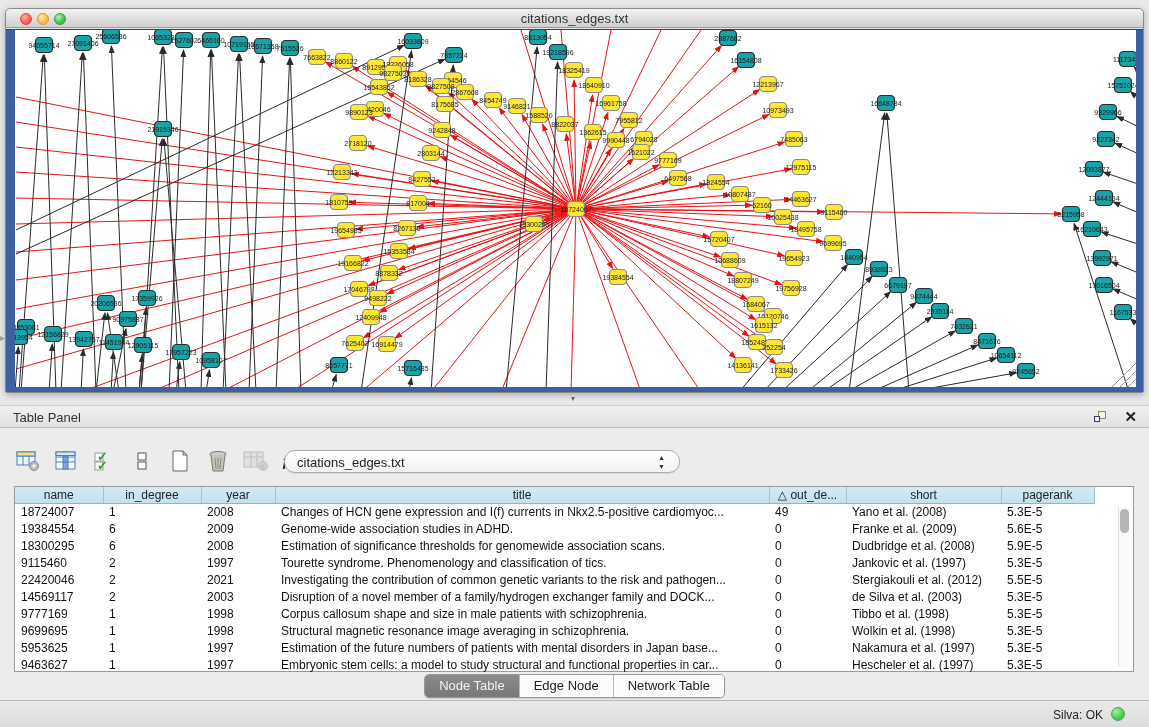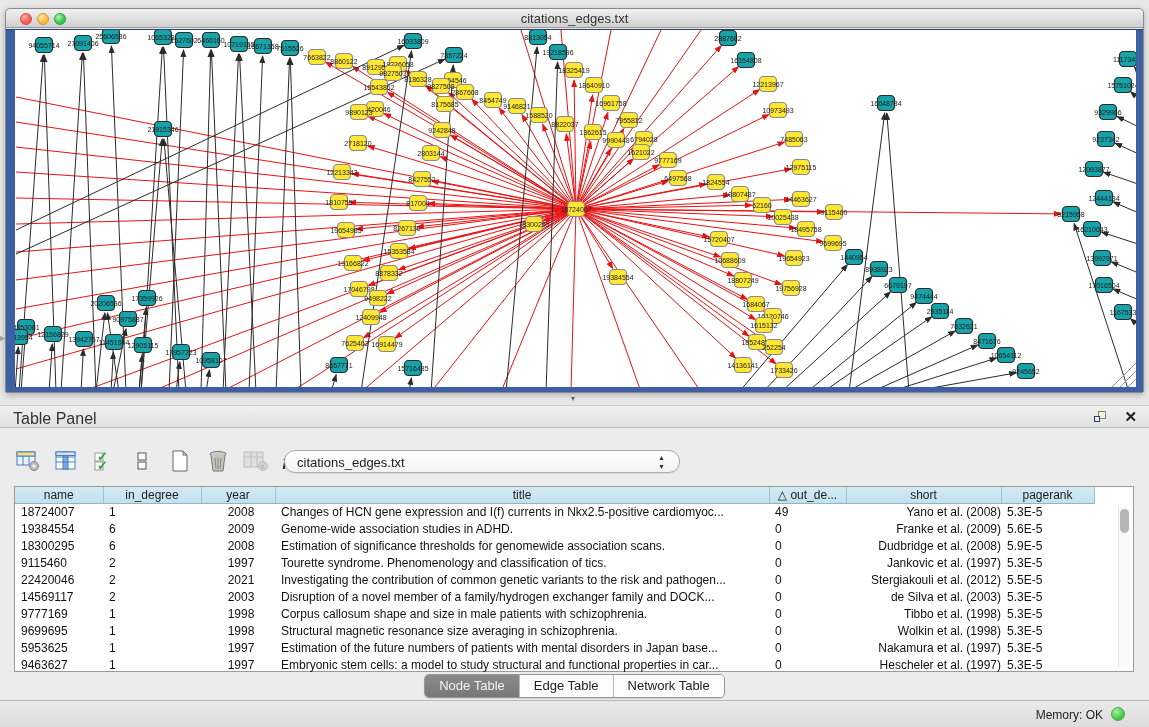--- a/index.html
+++ b/index.html
@@ -28,21 +28,21 @@
 
   
   .splitter { position:absolute; left:566px; top:395px; width:14px; height:8px;
           color:#666; font-size:8px; line-height:8px; text-align:center; }
   .side-handle { position:absolute; left:0px; top:332px; color:#9a9a9a; font-size:10px; }
 
   
   .panel-hd { position:absolute; left:0; top:405px; width:1149px; height:23px;
           background:linear-gradient(#f0f0f0,#e2e2e2); border-bottom:1px solid #bdbdbd;
           border-top:1px solid #cfcfcf; }
-  .panel-hd .ptitle { position:absolute; left:13px; top:4px; font-size:16px; color:#333; }
+  .panel-hd .ptitle { position:absolute; left:13px; top:4px; font-size:13px; color:#333; }
   .panel-hd .float-ic { position:absolute; right:40px; top:4px; width:15px; height:14px; cursor:default; }
   .panel-hd .float-ic .sq1 { position:absolute; left:4px; top:1px; width:8px; height:8px; border:1px solid #8a8a55; background:#f4f2e4; }
   .panel-hd .float-ic .sq2 { position:absolute; left:0px; top:6px; width:6px; height:6px; border:1px solid #2c3e68; background:#eef; }
   .panel-hd .close-ic { position:absolute; right:12px; top:2px; font-size:15px; font-weight:bold; color:#222; }
   .panel-body { position:absolute; left:0; top:428px; width:1149px; height:272px; background:#ececec; }
 
   
   .tbar { position:absolute; left:14px; top:445px; height:32px; display:flex; align-items:center; gap:10px; }
   .tbtn { width:28px; height:28px; display:flex; align-items:center; justify-content:center; border-radius:3px; }
   .tbtn svg { display:block; }
@@ -54,22 +54,22 @@
   .combo .arrows { position:absolute; right:14px; top:2px; font-size:7px; color:#333; line-height:9px; }
 
   
   .tablebox { position:absolute; left:14px; top:486px; width:1120px; height:186px;
           background:#fff; border:1px solid #9a9a9a; }
   table.grid { border-collapse:collapse; table-layout:fixed; width:1079px; font-size:12px; color:#111; }
   table.grid th { height:16px; background:linear-gradient(#d3eaf4,#c2e1ee); border-right:1px solid #9fc4d4;
           border-bottom:1px solid #8fb6c8; font-weight:normal; font-size:12px; color:#222;
           overflow:hidden; white-space:nowrap; text-align:center; }
   table.grid td { height:17px; padding:0 0 0 6px; overflow:hidden; white-space:nowrap; }
-  td.c-year { padding-left:24px;text-align:center; }
-  td.c-short { padding-left:10px;text-align:right; }
+  td.c-year { padding-left:24px; }
+  td.c-short { padding-left:10px; }
   .vsb { position:absolute; right:4px; top:20px; width:11px; height:160px; background:#fafafa;
          border-left:1px solid #e2e2e2; }
   .vsb .thumb { position:absolute; left:1px; top:2px; width:9px; height:24px; background:#b5b5b5; border-radius:5px; }
 
   
   .tabbar { position:absolute; left:0; top:674px; width:1149px; height:22px; text-align:center; }
   .tabgrp { display:inline-flex; border:1px solid #979797; border-radius:5px; overflow:hidden;
           background:#fcfcfc; box-shadow:0 1px 1px rgba(0,0,0,.12); }
   .tab { padding:3px 14px 4px 14px; font-size:13px; color:#222; border-right:1px solid #b9b9b9; background:#fcfcfc; }
   .tab:last-child { border-right:none; }
@@ -674,21 +674,21 @@
             <td class="c-year">1998</td>
             <td class="c-title">Corpus callosum shape and size in male patients with schizophrenia.</td>
             <td class="c-out_degree">0</td>
             <td class="c-short">Tibbo et al. (1998)</td>
             <td class="c-pagerank">5.3E-5</td>
           </tr>
           <tr>
             <td class="c-name">9699695</td>
             <td class="c-in_degree">1</td>
             <td class="c-year">1998</td>
-            <td class="c-title">Structural magnetic resonance size averaging in schizophrenia.</td>
+            <td class="c-title">Structural magnetic resonance image averaging in schizophrenia.</td>
             <td class="c-out_degree">0</td>
             <td class="c-short">Wolkin et al. (1998)</td>
             <td class="c-pagerank">5.3E-5</td>
           </tr>
           <tr>
             <td class="c-name">5953625</td>
             <td class="c-in_degree">1</td>
             <td class="c-year">1997</td>
             <td class="c-title">Estimation of the future numbers of patients with mental disorders in Japan base...</td>
             <td class="c-out_degree">0</td>
@@ -707,23 +707,23 @@
         </tbody>
       </table>
     <div class="vsb">
       <div class="thumb"></div>
     </div>
   </div>
 
   <div class="tabbar">
     <span class="tabgrp">
       <span class="tab sel">Node Table</span>
-      <span class="tab">Edge Table</span>
+      <span class="tab">Edge Node</span>
       <span class="tab">Network Table</span>
     </span>
   </div>
 
   <div class="statusbar">
-    <span class="mem">Memory: OK</span>
+    <span class="mem">Silva: OK</span>
     <span class="dot"></span>
   </div>
 
 </div>
 
 </body></html>

